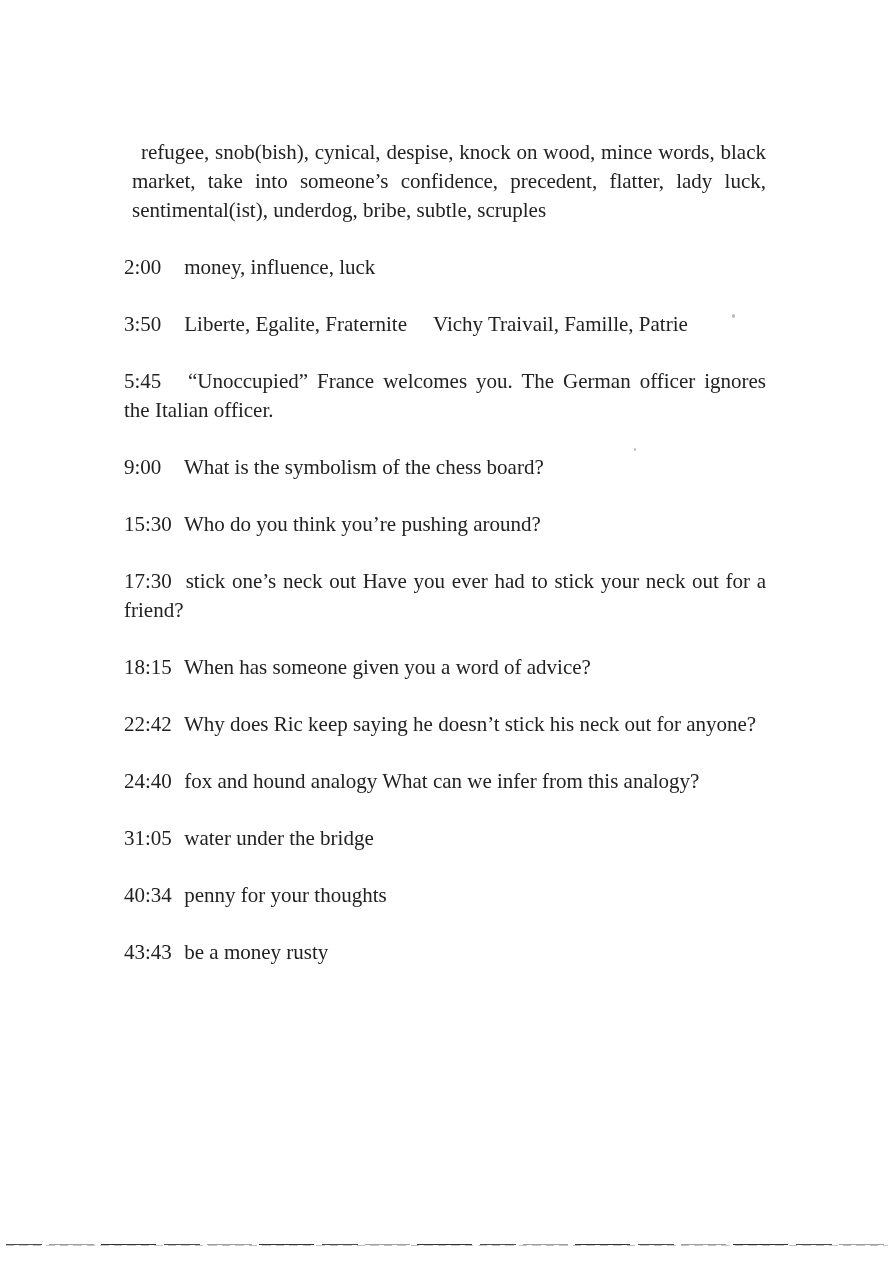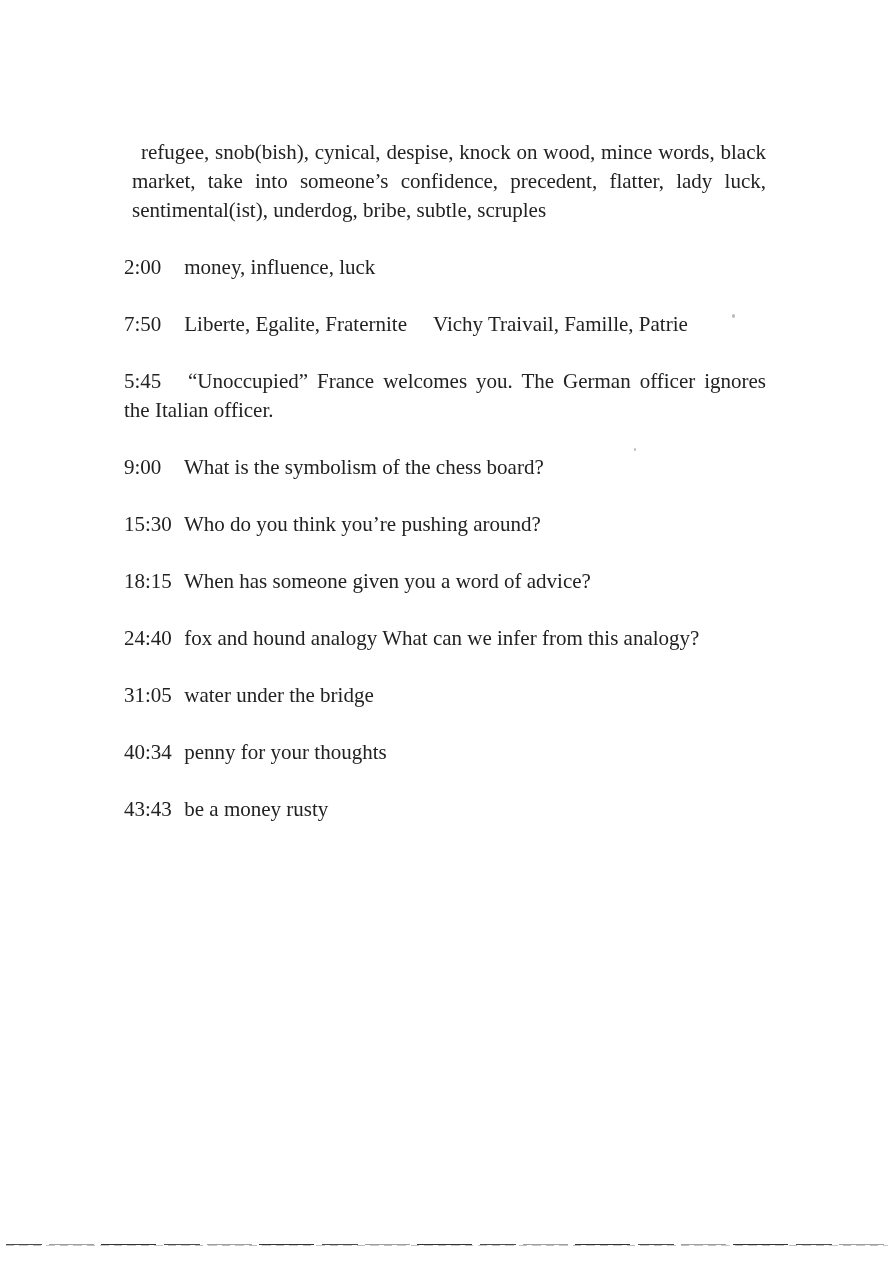--- a/index.html
+++ b/index.html
@@ -78,25 +78,27 @@
   .speck-1 { left: 732px; top: 314px; width: 3px; height: 4px; }
   .speck-2 { left: 634px; top: 448px; width: 2px; height: 3px; }
 </style>
 </head>
 <body>
 
 <div class="page">
   <p class="vocab">refugee, snob(bish), cynical, despise, knock on wood, mince words, black market, take into someone’s confidence, precedent, flatter, lady luck, sentimental(ist), underdog, bribe, subtle, scruples</p>
   <div id="entries">
       <p class="entry"><span class="time">2:00</span> <span class="etext">money, influence, luck</span></p>
-      <p class="entry"><span class="time">7:50</span> <span class="etext">Liberte, Egalite, Fraternite</span><span class="etext2">Vichy Traivail, Famille, Patrie</span></p>
+      <p class="entry"><span class="time">3:50</span> <span class="etext">Liberte, Egalite, Fraternite</span><span class="etext2">Vichy Traivail, Famille, Patrie</span></p>
       <p class="entry"><span class="time">5:45</span> <span class="etext">“Unoccupied” France welcomes you. The German officer ignores the Italian officer.</span></p>
       <p class="entry"><span class="time">9:00</span> <span class="etext">What is the symbolism of the chess board?</span></p>
       <p class="entry"><span class="time">15:30</span> <span class="etext">Who do you think you’re pushing around?</span></p>
+      <p class="entry"><span class="time">17:30</span> <span class="etext">stick one’s neck out Have you ever had to stick your neck out for a friend?</span></p>
       <p class="entry"><span class="time">18:15</span> <span class="etext">When has someone given you a word of advice?</span></p>
+      <p class="entry"><span class="time">22:42</span> <span class="etext">Why does Ric keep saying he doesn’t stick his neck out for anyone?</span></p>
       <p class="entry"><span class="time">24:40</span> <span class="etext">fox and hound analogy What can we infer from this analogy?</span></p>
       <p class="entry"><span class="time">31:05</span> <span class="etext">water under the bridge</span></p>
       <p class="entry"><span class="time">40:34</span> <span class="etext">penny for your thoughts</span></p>
       <p class="entry"><span class="time">43:43</span> <span class="etext">be a money rusty</span></p>
     </div>
 </div>
 
 <div class="speck speck-1"></div>
 <div class="speck speck-2"></div>
 <div class="page-edge-line"></div>

